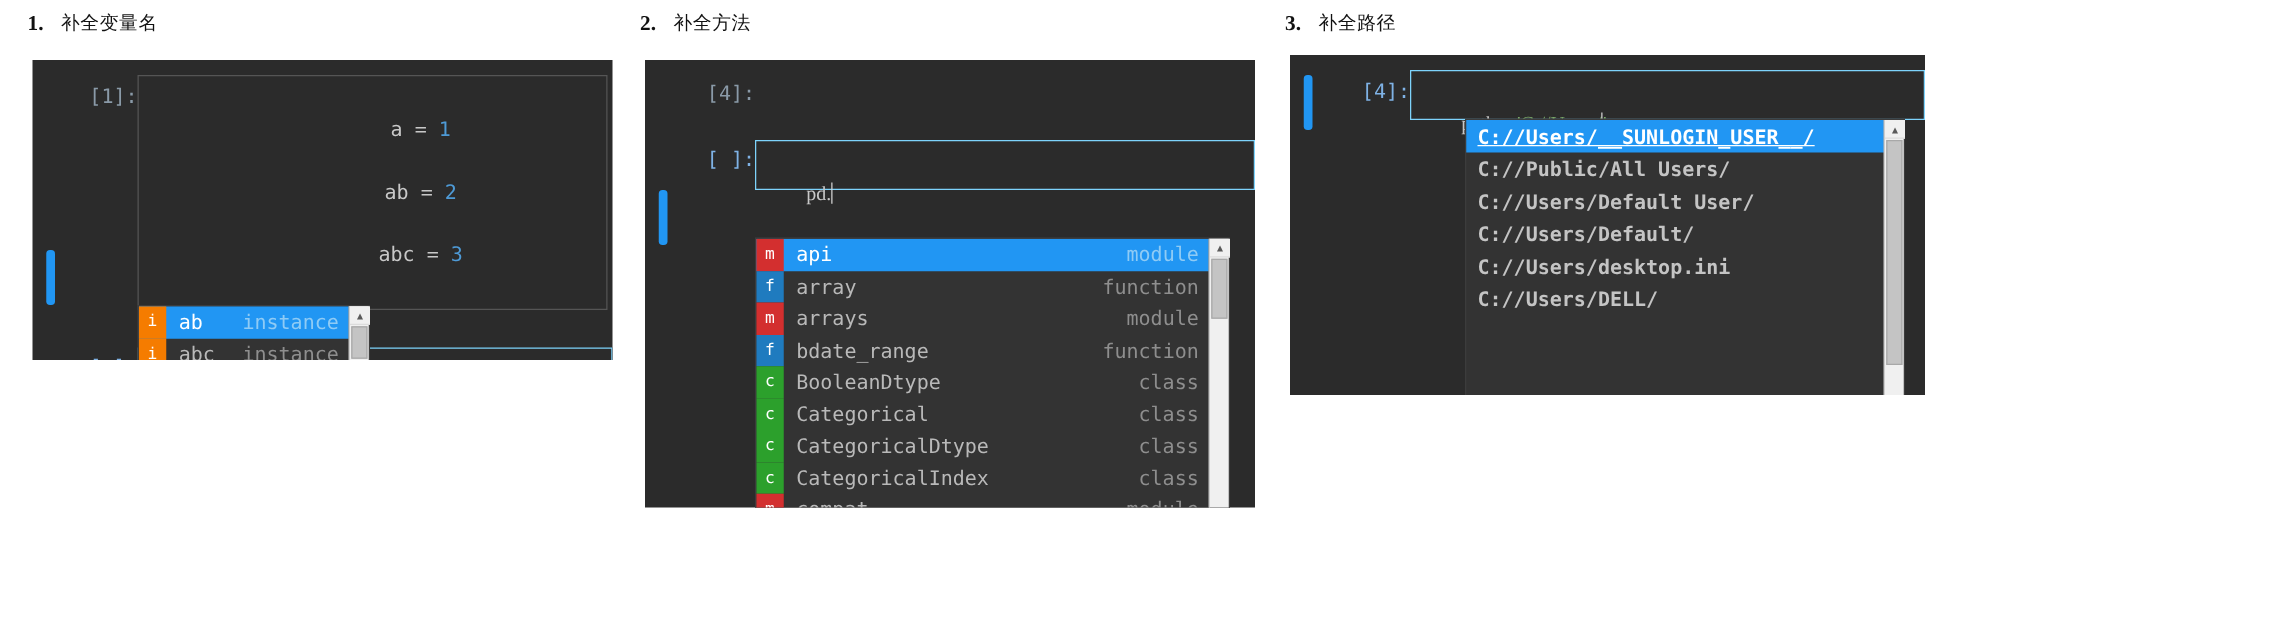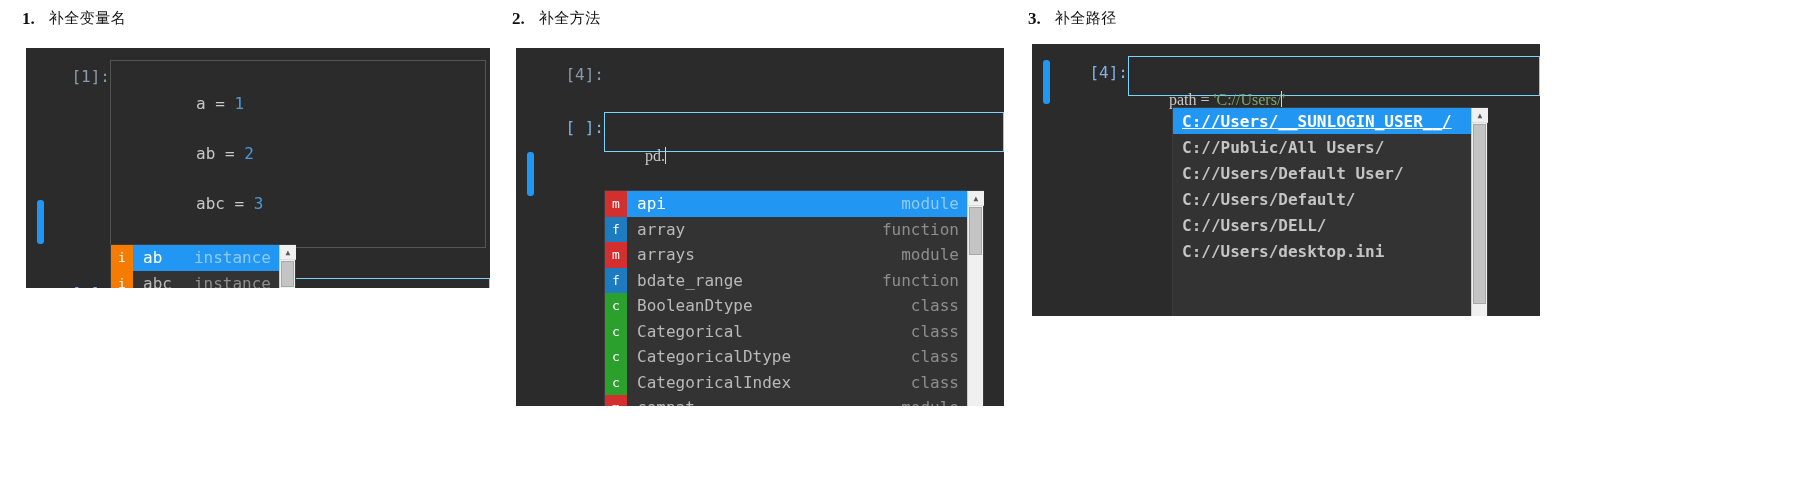--- a/index.html
+++ b/index.html
@@ -151,21 +151,21 @@
 
   <div class="heading" style="left:22px; top:8px;">
     <span class="num">1.</span>
     <span class="tag">补全变量名</span>
   </div>
 
   <div class="nb" style="left:26px; top:48px; width:464px; height:240px;">
 
     <div class="cell" style="padding:12px 0 0 0;">
       <div class="prompt" style="width:84px; padding-top:7px;">[1]:</div>
-      <div class="editor" style="margin-right:4px;">
+      <div class="editor" style="margin-right:4px;text-align:center;">
         <span>a = <span class="num">1</span></span><br>
         <span>ab = <span class="num">2</span></span><br>
         <span>abc = <span class="num">3</span></span>
       </div>
     </div>
 
     <div class="runbar" style="left:11px; top:152px; height:44px;"></div>
     <div class="cell" style="margin-top:30px;">
       <div class="prompt active" style="width:84px; padding-top:6px;">[ ]:</div>
       <div class="editor focus" style="height:40px;">
@@ -290,28 +290,28 @@
   <div class="nb" style="left:1032px; top:44px; width:508px; height:272px;">
 
     <div class="runbar" style="left:11px; top:16px; height:44px;"></div>
     <div class="cell" style="padding:12px 0 0 0;">
       <div class="prompt active" style="width:96px; padding-top:7px;">[4]:</div>
       <div class="editor focus" style="height:40px;">
         <span>path = </span><span class="str">'C://Users/</span><span class="cursor"></span><span class="str">'</span>
       </div>
     </div>
 
-    <div class="ppop" style="left:140px; top:51px; width:316px; height:245px;margin-top:12px;">
+    <div class="ppop" style="left:140px; top:51px; width:352px; height:245px;">
       <div class="plist">
         <div class="prow sel">C://Users/__SUNLOGIN_USER__/</div>
         <div class="prow">C://Public/All Users/</div>
         <div class="prow">C://Users/Default User/</div>
         <div class="prow">C://Users/Default/</div>
+        <div class="prow">C://Users/desktop.ini</div>
         <div class="prow">C://Users/DELL/</div>
-        <div class="prow">C://Users/desktop.ini</div>
       </div>
       <div class="sbar">
         <div class="arrow up">▲</div>
         <div class="thumb" style="top:16px; height:180px;"></div>
 
       </div>
     </div>
   </div>
 
 </div>

